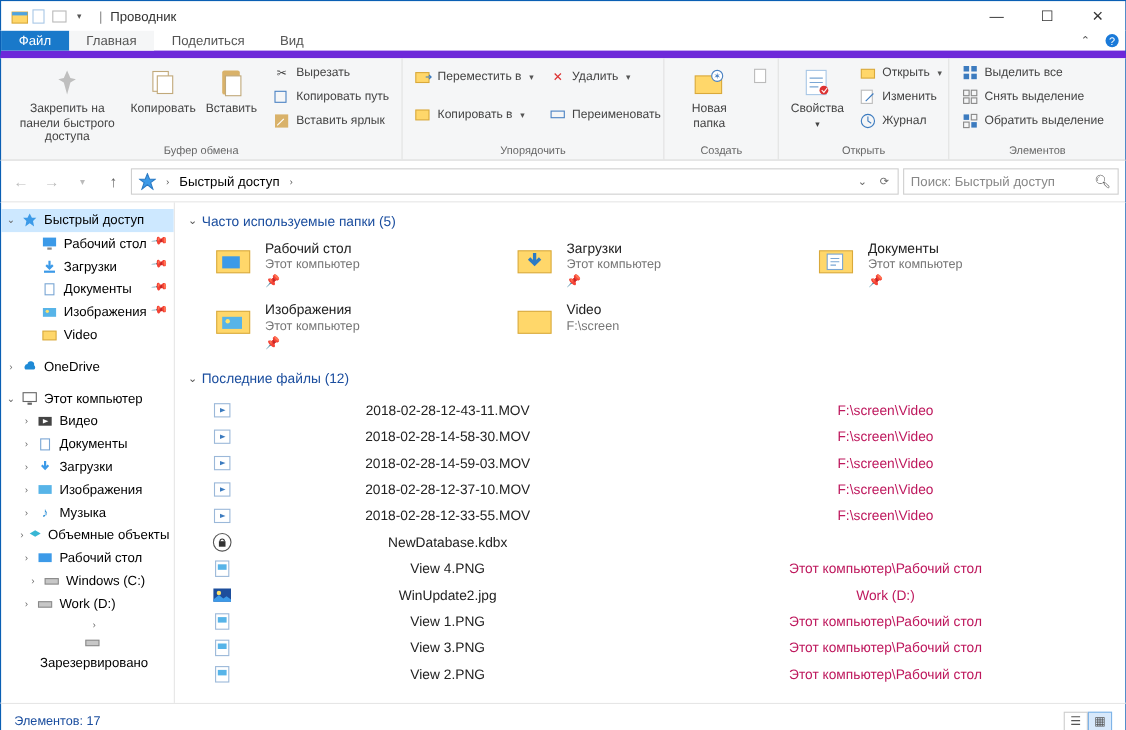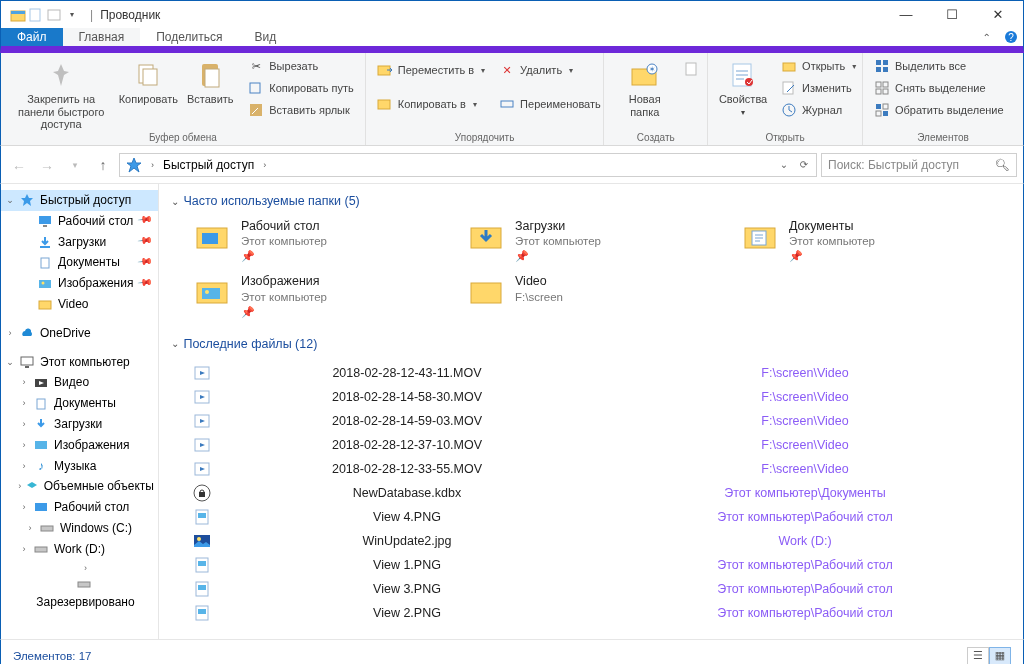--- a/index.html
+++ b/index.html
@@ -68,21 +68,21 @@
     .folder-item { display:flex; gap:10px; align-items:flex-start; }
     .folder-item .fico { width:36px; height:36px; }
     .folder-item .ftxt { line-height:1.3; }
     .folder-item .fname { color:#222; }
     .folder-item .floc { color:#777; font-size:11.5px; }
     .folder-item .fpin { color:#999; font-size:11px; }
 
     .file-row { display:grid; grid-template-columns:24px 380px 1fr; align-items:center; padding:3px 0; margin-left:22px;text-align:center; }
     .file-row .fico { width:18px; height:18px; }
     .file-row .fname { color:#222; }
-    .file-row .fpath { color:#8b5cf6; }
+    .file-row .fpath { color:#be185d; }
 
     
     .statusbar { height:33px; border:1px solid #0a5fb4; border-top:1px solid #e6e6e6; display:flex; align-items:center; font-size:11.5px; padding:0 12px; background:#fff; }
     .statusbar .views { margin-left:auto; display:flex; gap:0; }
     .view-btn { width:22px; height:18px; border:1px solid #ccc; display:flex; align-items:center; justify-content:center; font-size:11px; color:#555;}
     .view-btn.active { background:#d8e9fb; border-color:#7fb4e8;}
 
     
     svg { display:block; }
   </style>
@@ -683,21 +683,20 @@
      </div>
         <div class="file-row">
        <div class="fico">
             <svg width="18" height="18">
               <circle cx="9" cy="9" r="8" fill="#fff" stroke="#555"></circle>
               <rect x="6" y="8" width="6" height="5" fill="#333"></rect>
               <path d="M7 8 a2 2 0 0 1 4 0" fill="none" stroke="#333"></path>
             </svg>
           </div>
        <div class="fname">NewDatabase.kdbx</div>
-       <div class="fpath">Этот компьютер\Документы</div>
      </div>
         <div class="file-row">
        <div class="fico">
             <svg width="18" height="18">
               <rect x="3" y="2" width="12" height="14" fill="#fff" stroke="#9bb8d9"></rect>
               <rect x="5" y="5" width="8" height="5" fill="#57b4e8"></rect>
             </svg>
           </div>
        <div class="fname">View 4.PNG</div>
        <div class="fpath">Этот компьютер\Рабочий стол</div>

